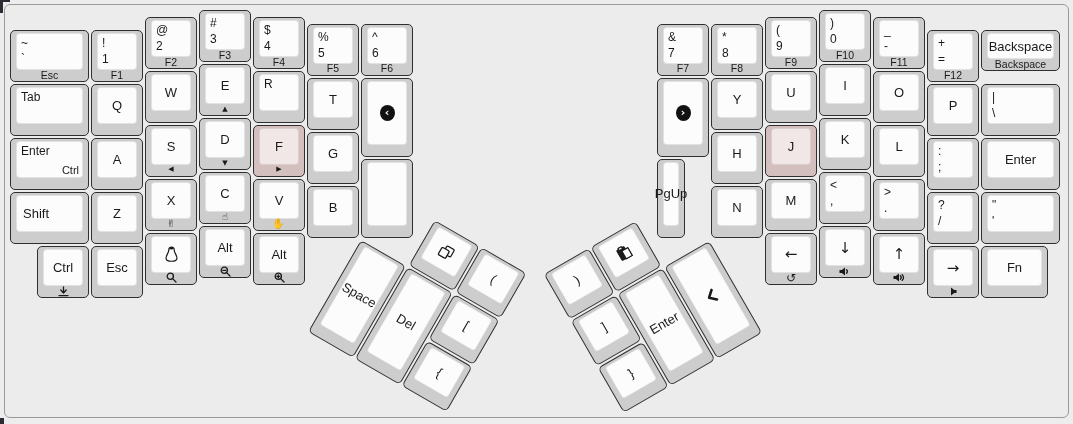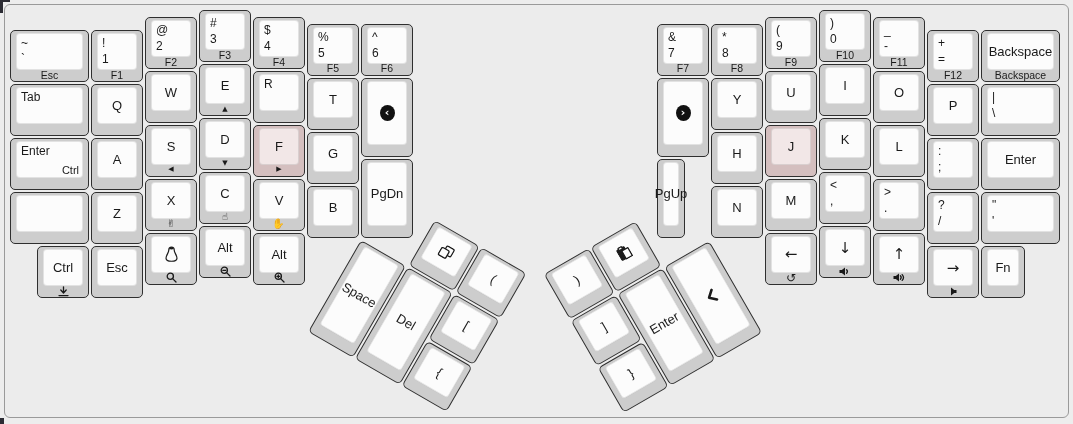--- a/index.html
+++ b/index.html
@@ -151,20 +151,21 @@
             <span class="ticon" style="font-size:7px">▶</span>
           </span>
         </div>
       </div>
       <div class="key" style="left: 307px; top: 131.5px; width: 52px; height: 52px;">
         <div class="top"></div>
         <div class="c">G</div>
       </div>
       <div class="key" style="left: 10px; top: 192.25px; width: 79px; height: 52px;">
         <div class="top"></div>
+        <div class="c left">Shift</div>
       </div>
       <div class="key" style="left: 91px; top: 192.25px; width: 52px; height: 52px;">
         <div class="top"></div>
         <div class="c">Z</div>
       </div>
       <div class="key" style="left: 145px; top: 178.75px; width: 52px; height: 52px;">
         <div class="top"></div>
         <div class="c">X</div>
         <div class="front">
           <span class="icon">
@@ -189,21 +190,20 @@
             <span class="ticon" style="font-size:10px">✋</span>
           </span>
         </div>
       </div>
       <div class="key" style="left: 307px; top: 185.5px; width: 52px; height: 52px;">
         <div class="top"></div>
         <div class="c">B</div>
       </div>
       <div class="key" style="left: 361px; top: 158.5px; width: 52px; height: 79px;">
         <div class="top"></div>
-        <div class="c">PgDn</div>
       </div>
       <div class="key" style="left: 37px; top: 246.25px; width: 52px; height: 52px;">
         <div class="top"></div>
         <div class="c">Ctrl</div>
         <div class="front">
           <span class="icon">
             <svg width="11" height="11" viewBox="0 0 11 11">
               <path d="M5.5 0.8 V6.4 M2.8 4 L5.5 7 L8.2 4 M1 9.6 H10" stroke="#1a1a1a" fill="none" stroke-width="1.3" stroke-linecap="round" stroke-linejoin="round"></path>
             </svg>
           </span>
@@ -285,21 +285,21 @@
         <div class="tl">_
 -</div>
         <div class="front">F11</div>
       </div>
       <div class="key" style="left: 927px; top: 30.25px; width: 52px; height: 52px;">
         <div class="top"></div>
         <div class="tl">+
 =</div>
         <div class="front">F12</div>
       </div>
-      <div class="key" style="left: 981px; top: 30.25px; width: 79px; height: 52px;">
+      <div class="key" style="left: 981px; top: 30.25px; width: 79px; height: 41px;">
         <div class="top"></div>
         <div class="c">Backspace</div>
         <div class="front">Backspace</div>
       </div>
       <div class="key" style="left: 657px; top: 77.5px; width: 52px; height: 79px;">
         <div class="top"></div>
         <div class="c">
           <span class="icon">
             <span class="cc">›</span>
           </span>
@@ -424,21 +424,21 @@
         <div class="top"></div>
         <div class="c arrow">→</div>
         <div class="front">
           <span class="icon">
             <svg width="8" height="9" viewBox="0 0 8 9">
               <path d="M7.5 3 H5.2 L2 0.5 V8.5 L5.2 6 H7.5 Z" fill="#1a1a1a"></path>
             </svg>
           </span>
         </div>
       </div>
-      <div class="key" style="left: 981px; top: 246.25px; width: 44px; height: 52px;">
+      <div class="key" style="left: 981px; top: 246.25px; width: 67px; height: 52px;">
         <div class="top"></div>
         <div class="c">Fn</div>
       </div>
     </div>
   <div class="half"></div>
   <div class="cluster" style="left: 361px; top: 239.5px; transform: rotate(30deg);">
       <div class="key" style="left: 54px; top: -54px; width: 52px; height: 52px;">
         <div class="top"></div>
         <div class="c">
           <span class="icon">

